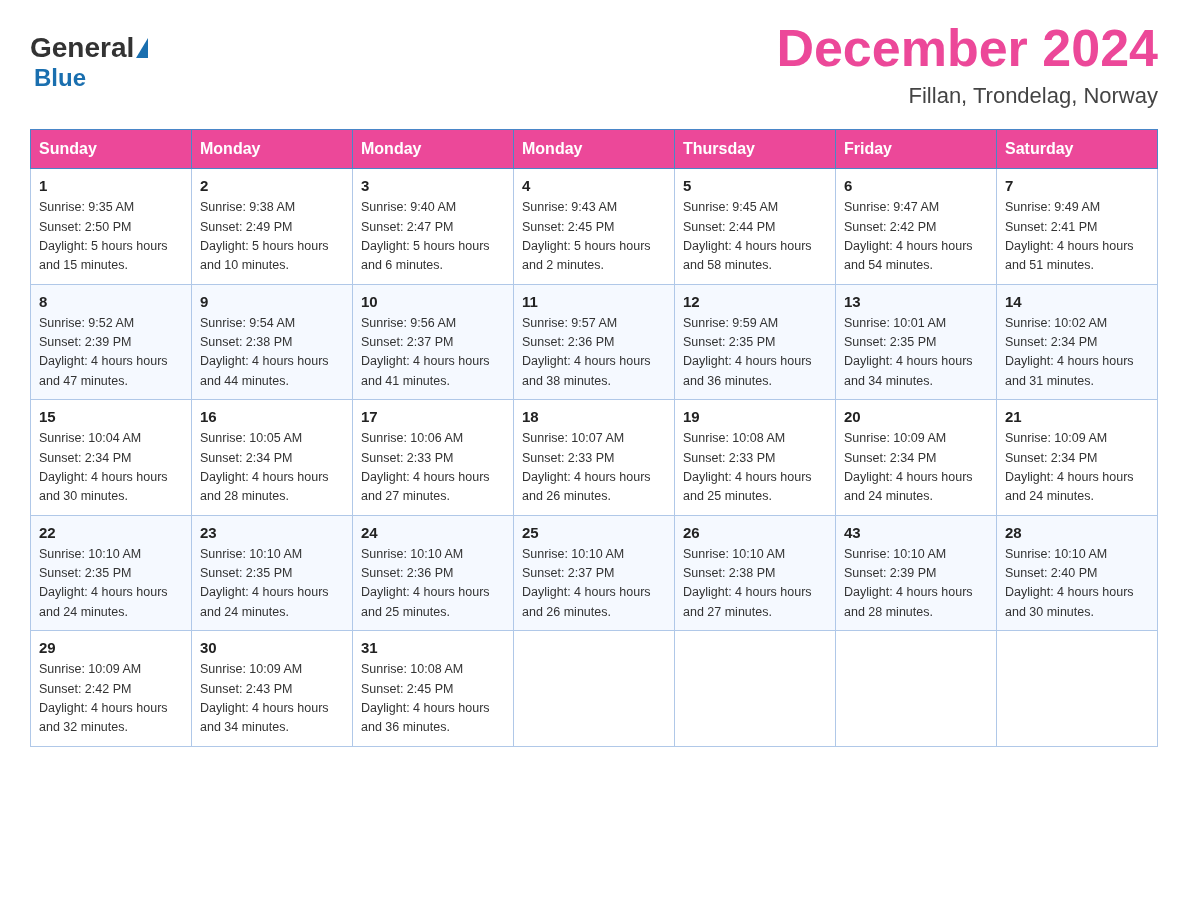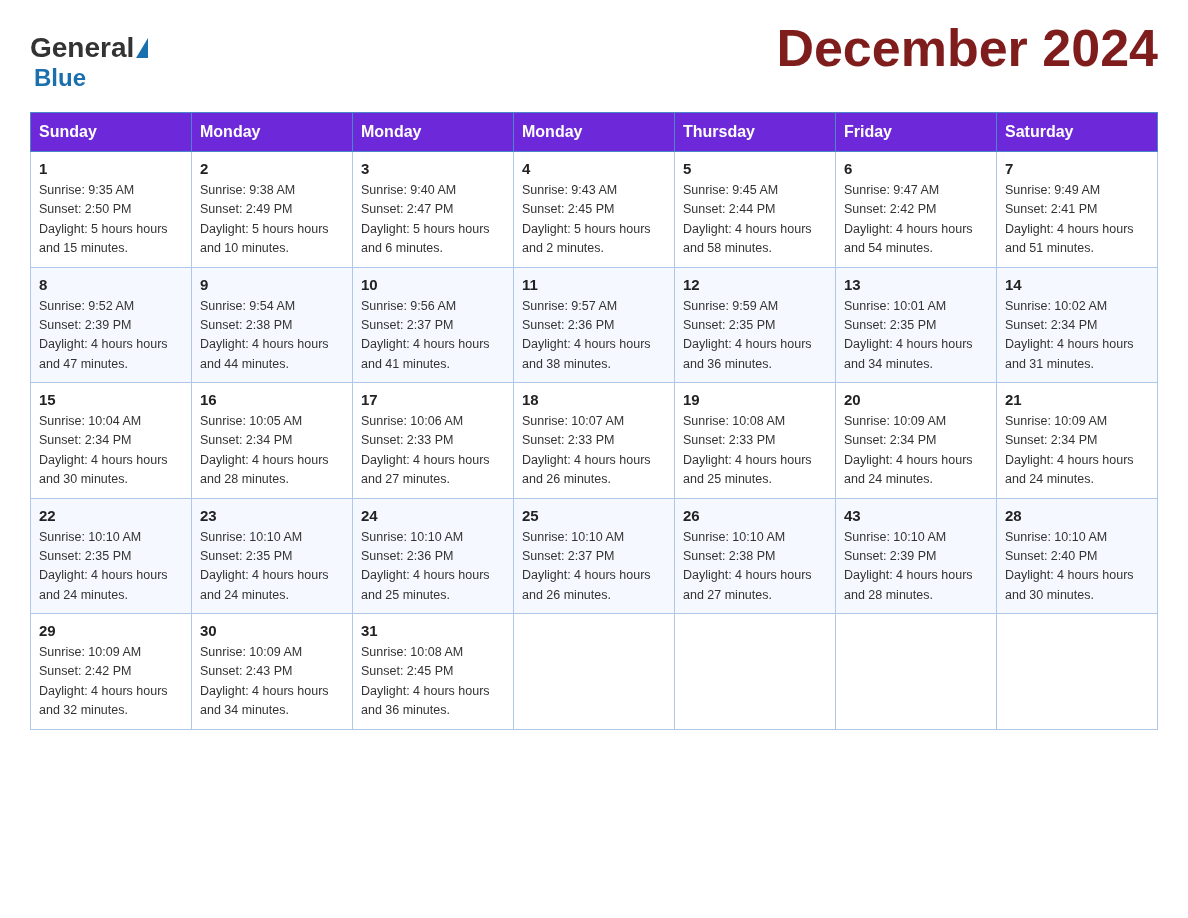--- a/index.html
+++ b/index.html
@@ -38,35 +38,35 @@
       border-bottom: 20px solid #1a6faf;
       margin-left: 2px;
       display: inline-block;
     }
     .title-section {
       text-align: right;
     }
     .month-title {
       font-size: 52px;
       font-weight: bold;
-      color: #7f1d1d;
+      color: #ec4899;
       line-height: 1.1;
     }
     .location {
       font-size: 22px;
       color: #444;
       margin-top: 6px;
     }
     .calendar {
       width: 100%;
       border-collapse: collapse;
       border: 1px solid #4a86c8;
     }
     .calendar thead tr th {
-      background-color: #6d28d9;
+      background-color: #ec4899;
       color: #fff;
       font-size: 16px;
       font-weight: bold;
       padding: 10px 8px;
       text-align: left;
       border: 1px solid #4a86c8;
     }
     .calendar tbody tr td {
       vertical-align: top;
       padding: 8px;
@@ -101,20 +101,21 @@
     <div class="logo-text">
       <span class="logo-general">General</span>
       <span class="logo-triangle"></span>
     </div>
     <div style="margin-left: 4px;">
       <span class="logo-blue" style="font-size:24px;font-weight:bold;">Blue</span>
     </div>
   </div>
   <div class="title-section">
     <div class="month-title">December 2024</div>
+    <div class="location">Fillan, Trondelag, Norway</div>
   </div>
 </div>
 
 <table class="calendar">
   <thead>
     <tr>
       <th>Sunday</th>
       <th>Monday</th>
       <th>Monday</th>
       <th>Monday</th>

